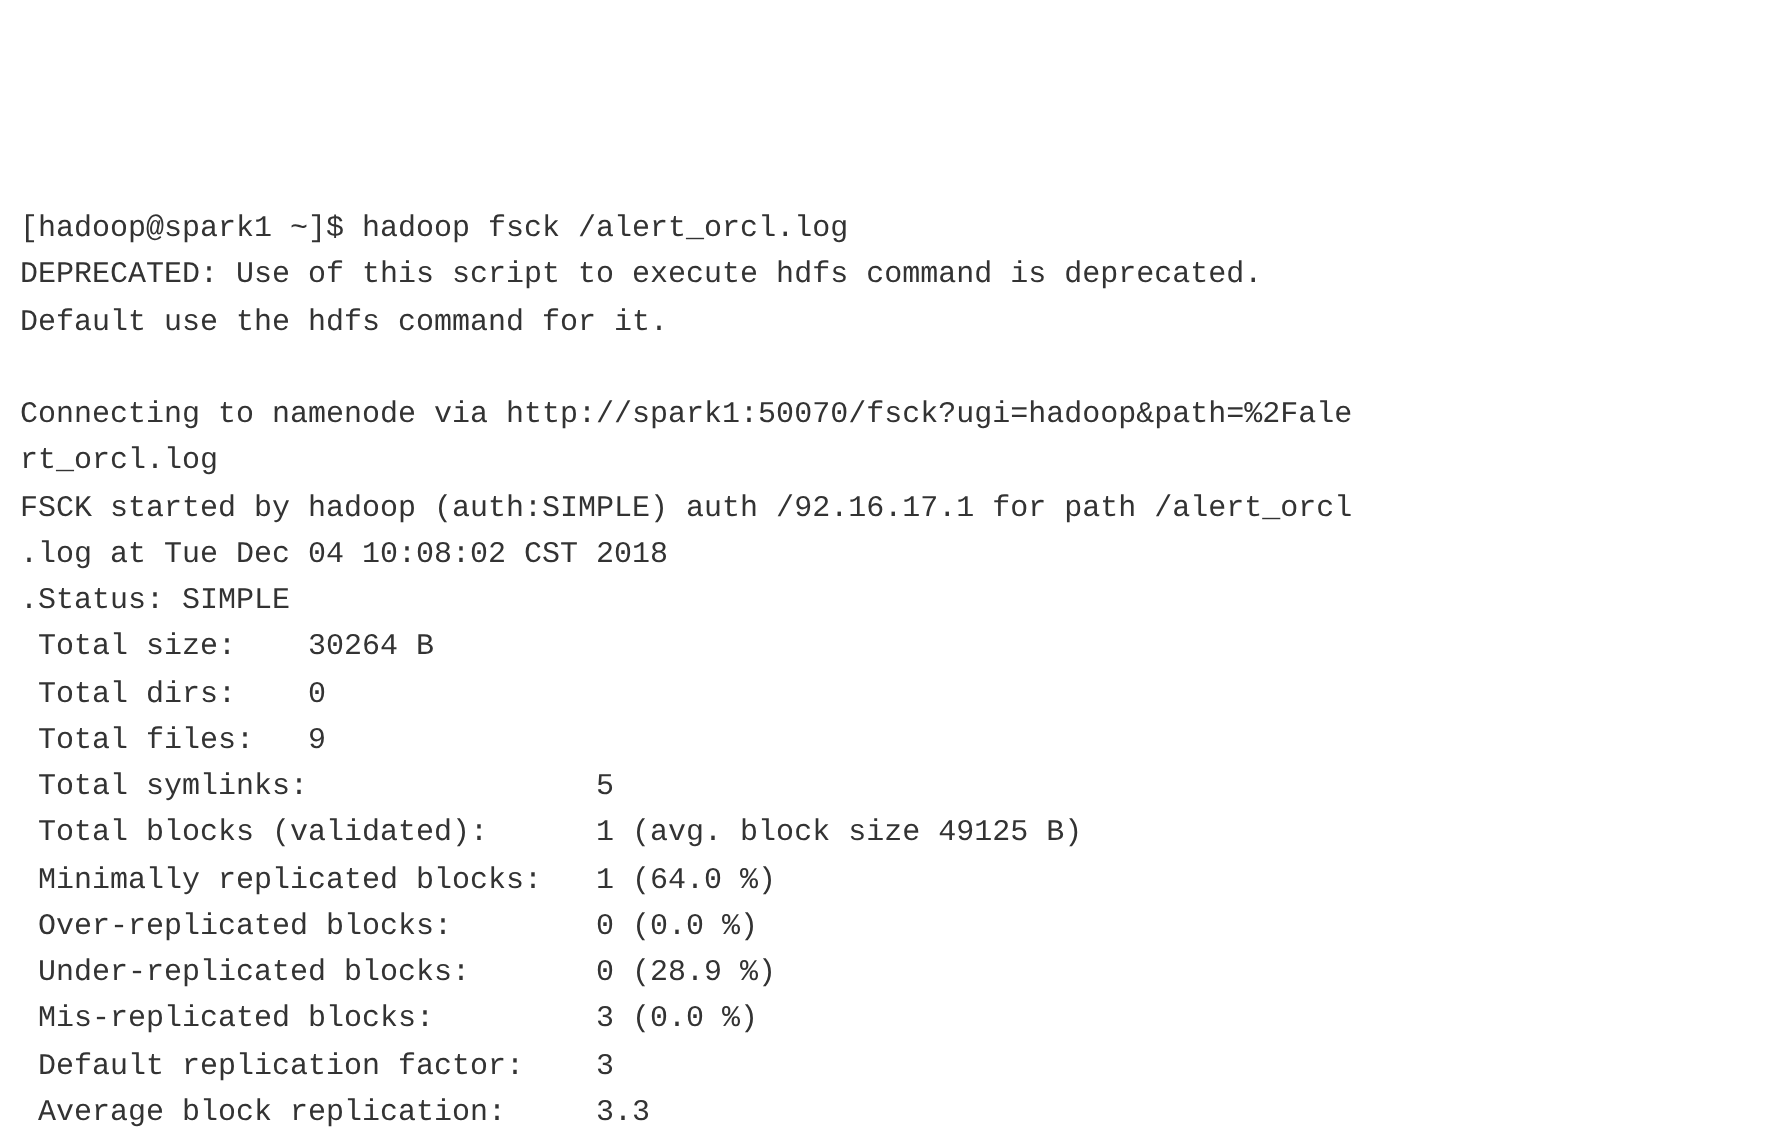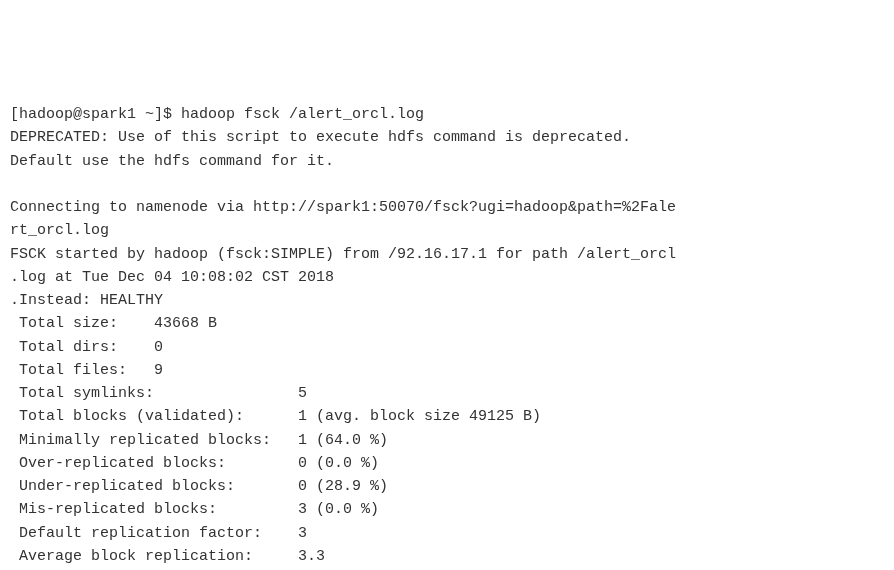--- a/index.html
+++ b/index.html
@@ -21,24 +21,24 @@
 <body>
 
 
 
 <div class="terminal"><span>[hadoop@spark1 ~]$ </span><span>hadoop fsck /alert_orcl.log</span>
 <span>DEPRECATED: Use of this script to execute hdfs command is deprecated.</span>
 <span>Default use the hdfs command for it.</span>
 <span></span>
 <span>Connecting to namenode via http://spark1:50070/fsck?ugi=hadoop&amp;path=%2Fale</span>
 <span>rt_orcl.log</span>
-<span>FSCK started by hadoop (fsck:SIMPLE) from /92.16.17.1 for path /alert_orcl</span>
+<span>FSCK started by hadoop (auth:SIMPLE) auth /92.16.17.1 for path /alert_orcl</span>
 <span>.log at Tue Dec 04 10:08:02 CST 2018</span>
-<span>.Instead: HEALTHY</span>
-<span> Total size:    43668 B</span>
+<span>.Status: SIMPLE</span>
+<span> Total size:    30264 B</span>
 <span> Total dirs:    0</span>
 <span> Total files:   9</span>
 <span> Total symlinks:                5</span>
 <span> Total blocks (validated):      1 (avg. block size 49125 B)</span>
 <span> Minimally replicated blocks:   1 (64.0 %)</span>
 <span> Over-replicated blocks:        0 (0.0 %)</span>
 <span> Under-replicated blocks:       0 (28.9 %)</span>
 <span> Mis-replicated blocks:         3 (0.0 %)</span>
 <span> Default replication factor:    3</span>
 <span> Average block replication:     3.3</span>

